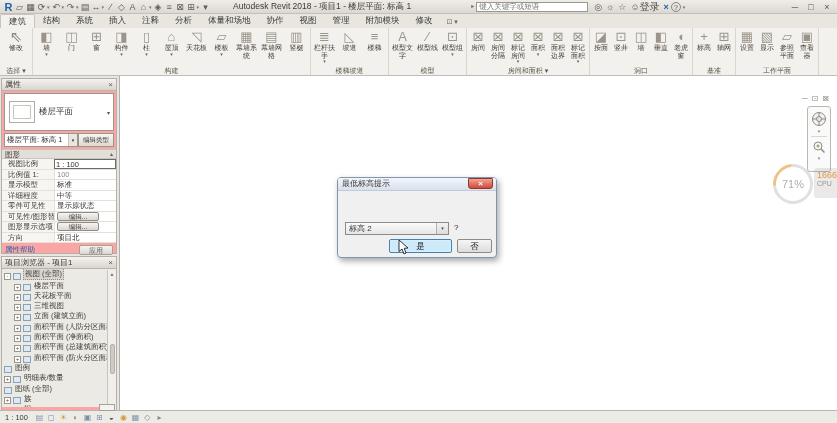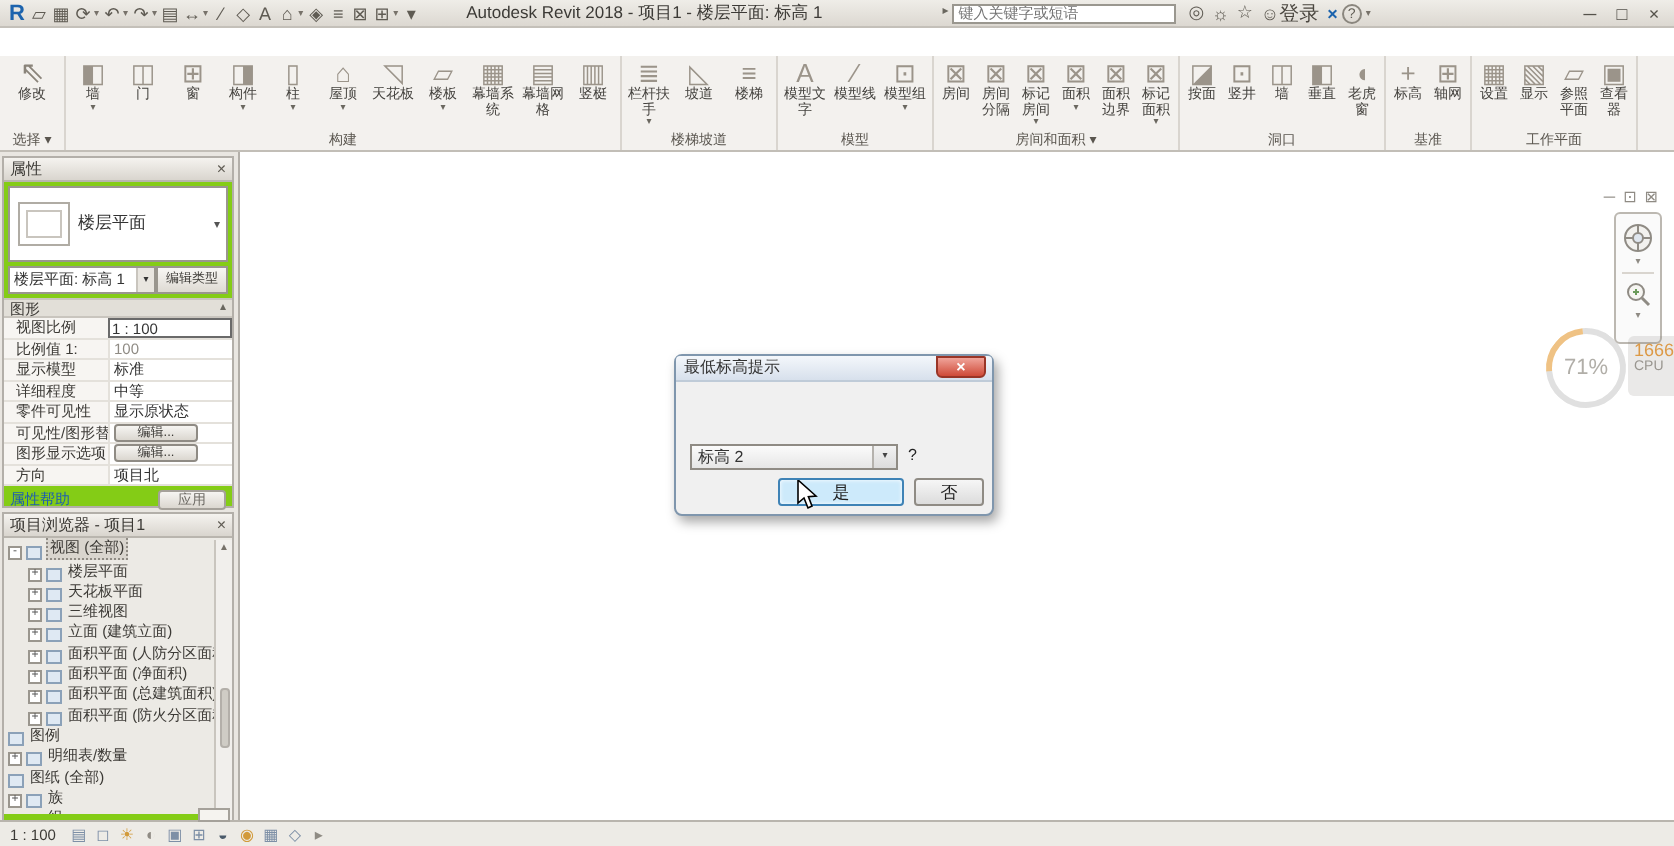--- a/index.html
+++ b/index.html
@@ -43,21 +43,21 @@
   .rbtn.sm{width:20px}
   .rbtn.modify{width:30px}
   .rbtn .ic{font-size:13px;line-height:15px;height:15px;color:#9b948a}
   .rbtn.modify .ic{font-size:15px;color:#8a847a}
   .rbtn .lb{font-size:7px;line-height:7.5px;color:#44423e;text-align:center;word-break:break-all}
   .rbtn .ar{font-size:5px;line-height:5px;color:#6a675f}
   
   .main{position:absolute;left:0;top:76px;width:837px;height:334px;background:#e9e6e1}
   .canvas{position:absolute;left:119px;top:0;width:718px;height:334px;background:#fff;border-left:1px solid #b3afa9}
   
-  .palette{position:absolute;left:1px;width:116px;background:#84cc16;border:1px solid #b3afa9}
+  .palette{position:absolute;left:1px;width:116px;background:#fca5a5;border:1px solid #b3afa9}
   .phead{height:12px;background:linear-gradient(#f5f3ef,#d9d5ce);border-bottom:1px solid #b9b5ae;
     font-size:8px;line-height:11px;padding:0 3px;display:flex;color:#3c3a36}
   .phead .x{margin-left:auto;font-size:8px;color:#5f5b53}
   .props{top:2px;height:176px}
   .typesel{margin:2px;height:38px;background:#fff;border:1px solid #9a968e;display:flex;align-items:center}
   .typeimg{width:26px;height:22px;border:1px solid #b0aca4;margin:0 4px;background:
     linear-gradient(#fff,#fff);position:relative}
   .typeimg:before{content:"";position:absolute;left:3px;top:3px;right:3px;bottom:3px;border:1px solid #c9c5be}
   .typename{font-size:8.5px;color:#333}
   .typesel .dd{margin-left:auto;margin-right:3px;font-size:6px;color:#555}
@@ -256,20 +256,49 @@
     <div class="winbtns">
 
         <span class="winbtn">─</span>
 
         <span class="winbtn">□</span>
 
         <span class="winbtn">×</span>
       </div>
   </div>
 
+  <div class="tabrow">
+    <div style="display:flex">
+
+        <div class="tab active">建筑</div>
+
+        <div class="tab">结构</div>
+
+        <div class="tab">系统</div>
+
+        <div class="tab">插入</div>
+
+        <div class="tab">注释</div>
+
+        <div class="tab">分析</div>
+
+        <div class="tab">体量和场地</div>
+
+        <div class="tab">协作</div>
+
+        <div class="tab">视图</div>
+
+        <div class="tab">管理</div>
+
+        <div class="tab">附加模块</div>
+
+        <div class="tab">修改</div>
+      </div>
+    <span class="ribbonopts">⊡ ▾</span>
+  </div>
 
   <div class="ribbon">
 
       <div class="panel">
         <div class="btns">
 
             <div class="rbtn modify">
               <span class="ic">⇖</span>
               <span class="lb">修改</span>
 

